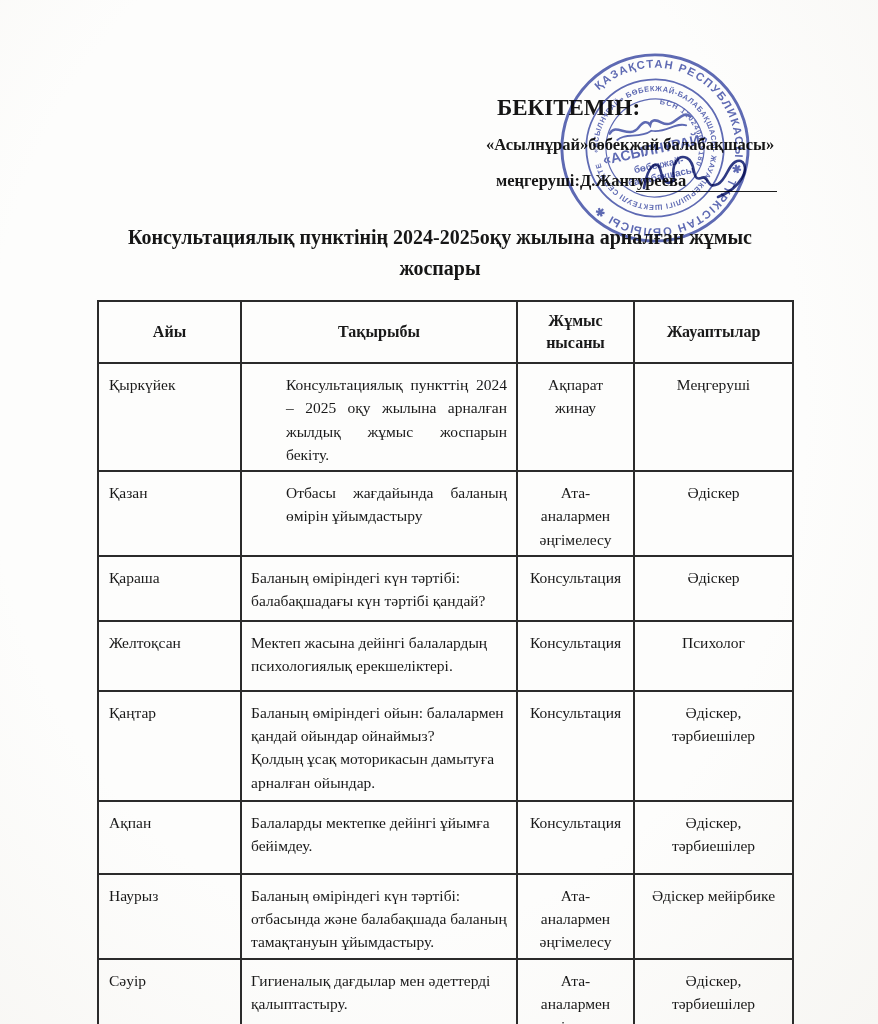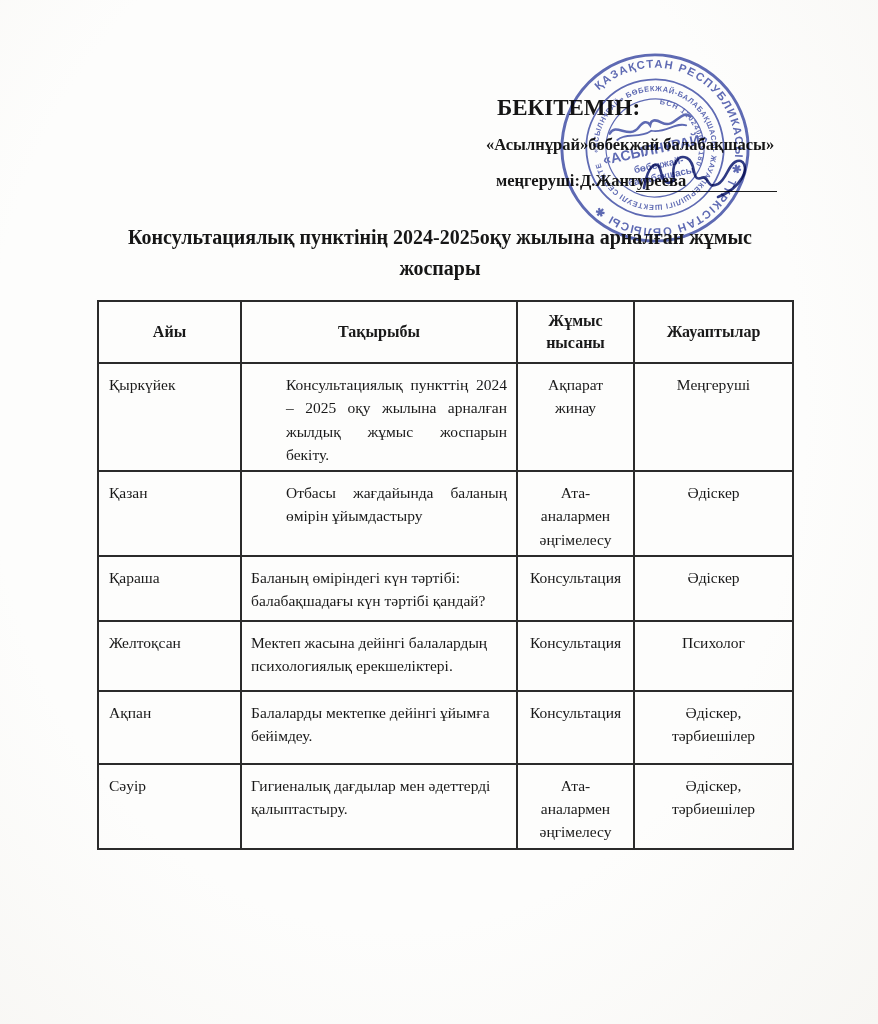--- a/index.html
+++ b/index.html
@@ -131,26 +131,41 @@
 балабақшадағы күн тәртібі қандай?</td>
         <td class="c-form">Консультация</td>
         <td class="c-resp">Әдіскер</td>
       </tr>
       <tr style="height:70px">
         <td class="c-month">Желтоқсан</td>
         <td class="c-topic">Мектеп жасына дейінгі балалардың психологиялық ерекшеліктері.</td>
         <td class="c-form">Консультация</td>
         <td class="c-resp">Психолог</td>
       </tr>
+      <tr style="height:110px">
+        <td class="c-month">Қаңтар</td>
+        <td class="c-topic">Баланың өміріндегі ойын: балалармен қандай ойындар ойнаймыз?
+Қолдың ұсақ моторикасын дамытуға арналған ойындар.</td>
+        <td class="c-form">Консультация</td>
+        <td class="c-resp">Әдіскер,
+тәрбиешілер</td>
+      </tr>
       <tr style="height:73px">
         <td class="c-month">Ақпан</td>
         <td class="c-topic">Балаларды мектепке дейінгі ұйымға бейімдеу.</td>
         <td class="c-form">Консультация</td>
         <td class="c-resp">Әдіскер,
 тәрбиешілер</td>
+      </tr>
+      <tr style="height:80px">
+        <td class="c-month">Наурыз</td>
+        <td class="c-topic">Баланың өміріндегі күн тәртібі:
+отбасында және балабақшада баланың тамақтануын ұйымдастыру.</td>
+        <td class="c-form">Ата-аналармен әңгімелесу</td>
+        <td class="c-resp">Әдіскер мейірбике</td>
       </tr>
       <tr style="height:72px">
         <td class="c-month">Сәуір</td>
         <td class="c-topic">Гигиеналық дағдылар мен әдеттерді қалыптастыру.</td>
         <td class="c-form">Ата-аналармен әңгімелесу</td>
         <td class="c-resp">Әдіскер,
 тәрбиешілер</td>
       </tr>
     </tbody>
   </table>

